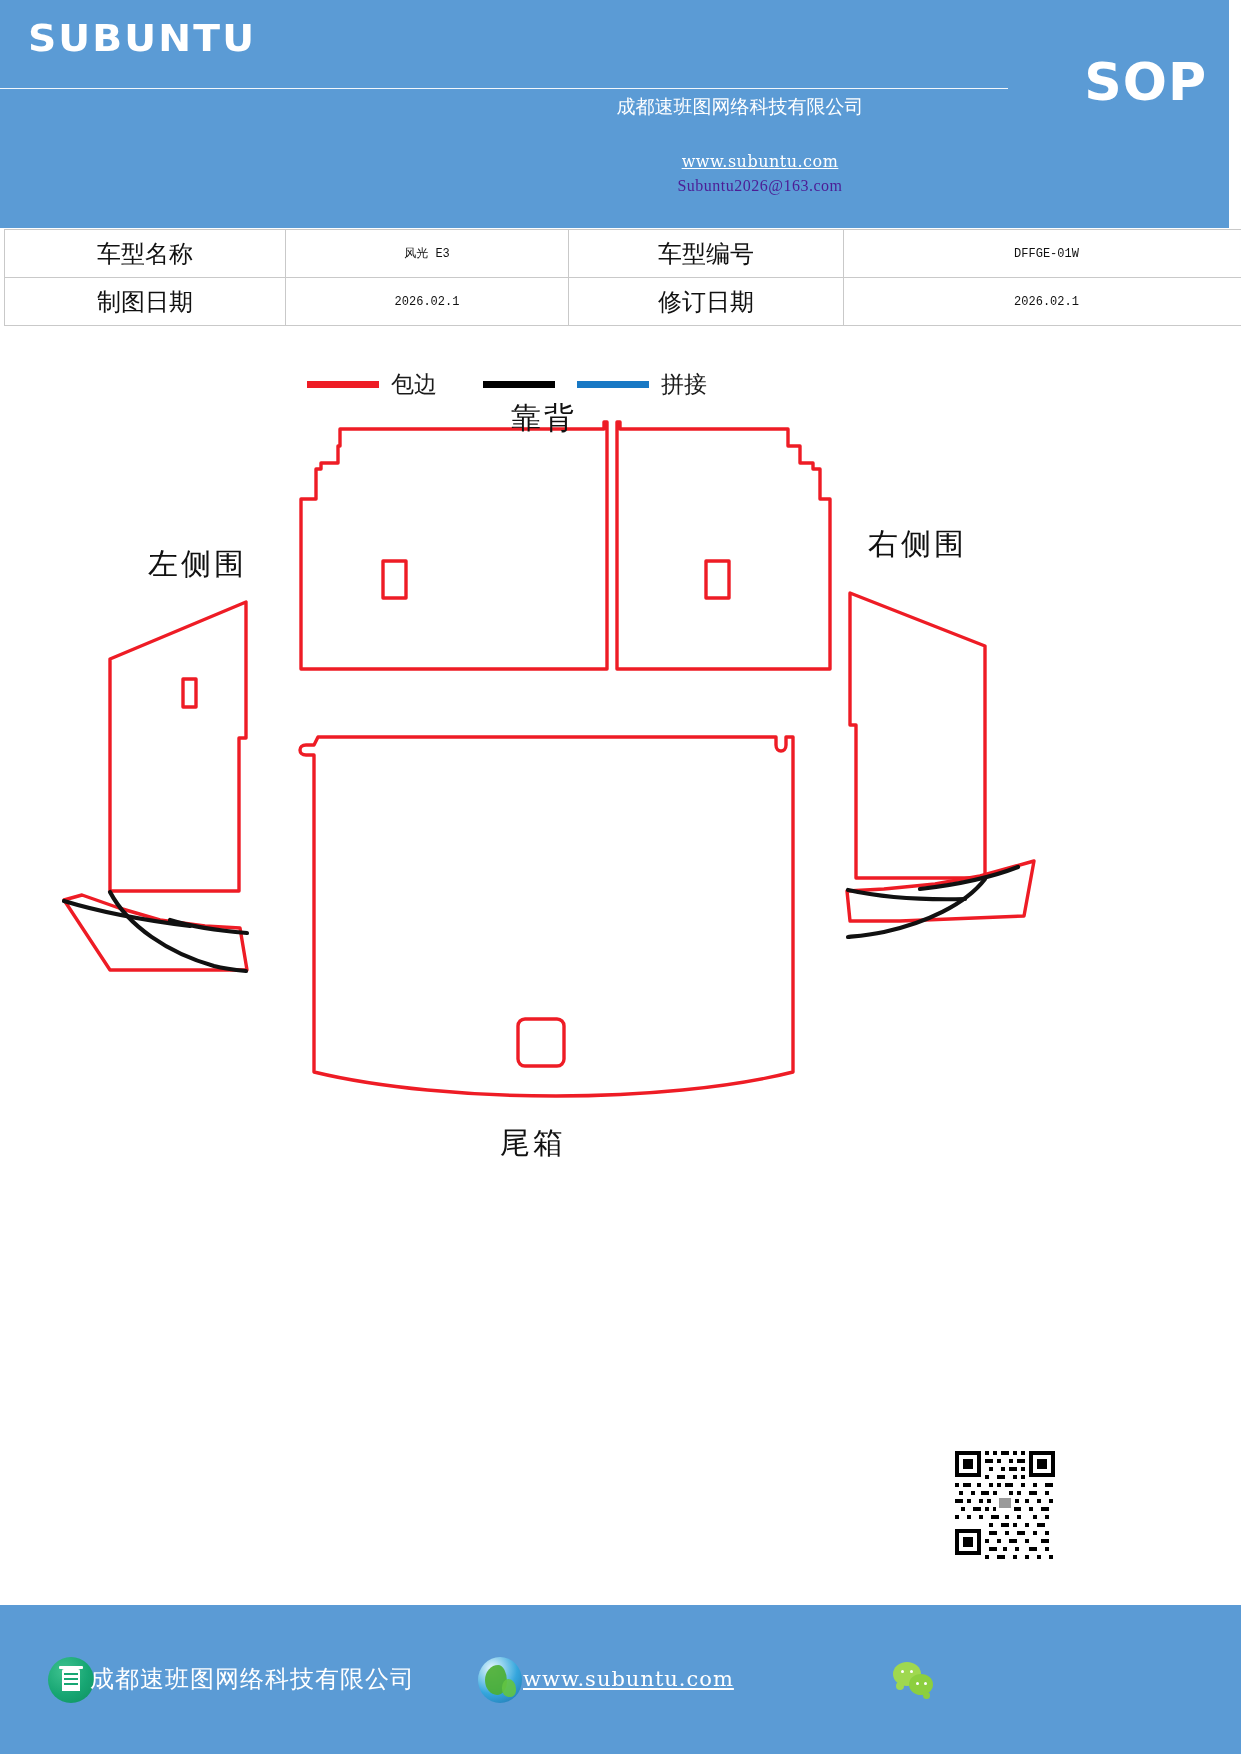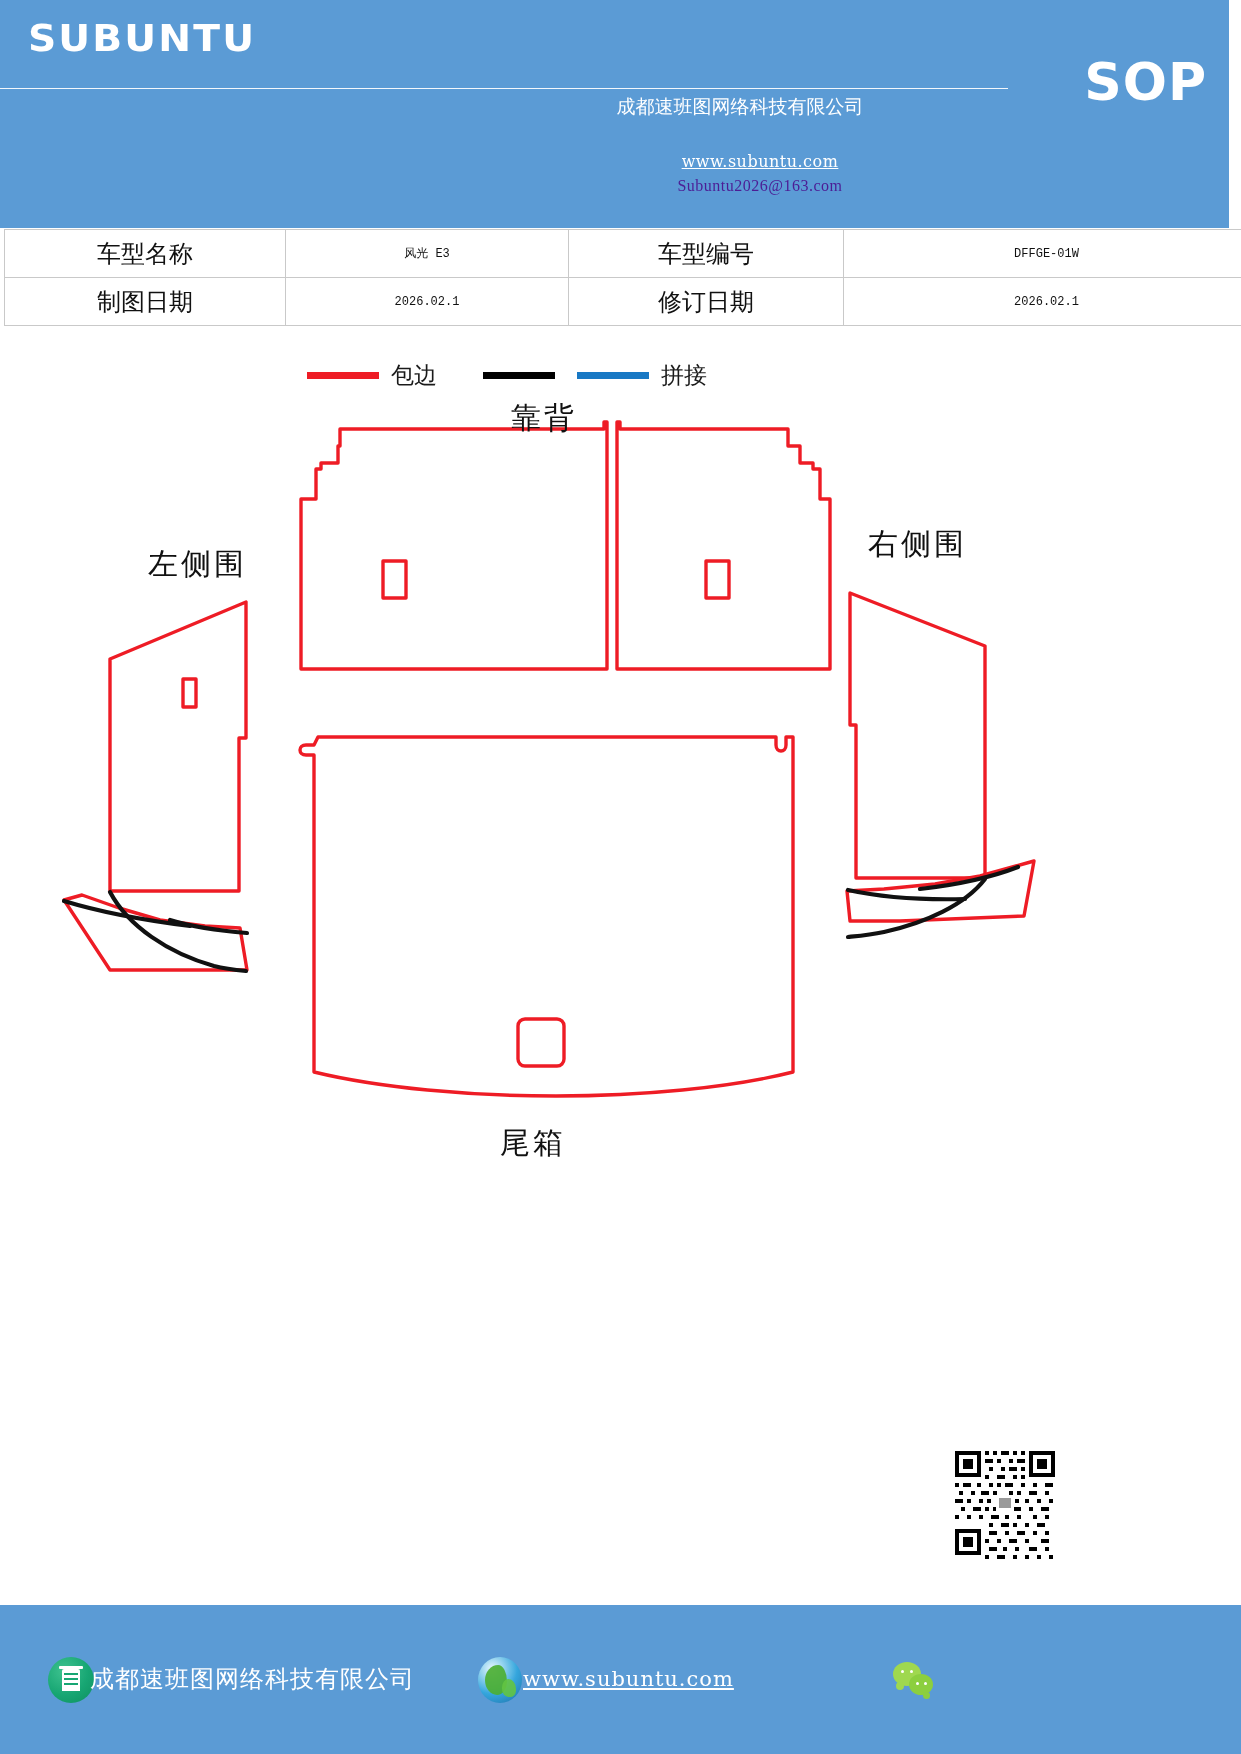--- a/index.html
+++ b/index.html
@@ -76,21 +76,21 @@
   }
   .info-table td.val{
     font-family:Liberation Mono, monospace;
     font-size:12px;
   }
   .c1{width:278px;} .c2{width:280px;} .c3{width:272px;} .c4{width:403px;}
 
   
   .legend{
     position:absolute;left:0;top:360px;width:1014px;height:40px;
-    display:flex;justify-content:center;align-items:flex-start;
+    display:flex;justify-content:center;align-items:flex-end;
   }
   .lg-item{display:flex;align-items:center;}
   .lg-bar{display:inline-block;height:7px;width:72px;}
   .lg-bar.red{background:#ee1c25;}
   .lg-bar.black{background:#000000;}
   .lg-bar.blue{background:#1878c4;}
   .lg-txt{
     font-size:23px;color:#1a1a1a;margin-left:12px;
     font-family:"DejaVu Serif","Liberation Serif",serif;
   }

